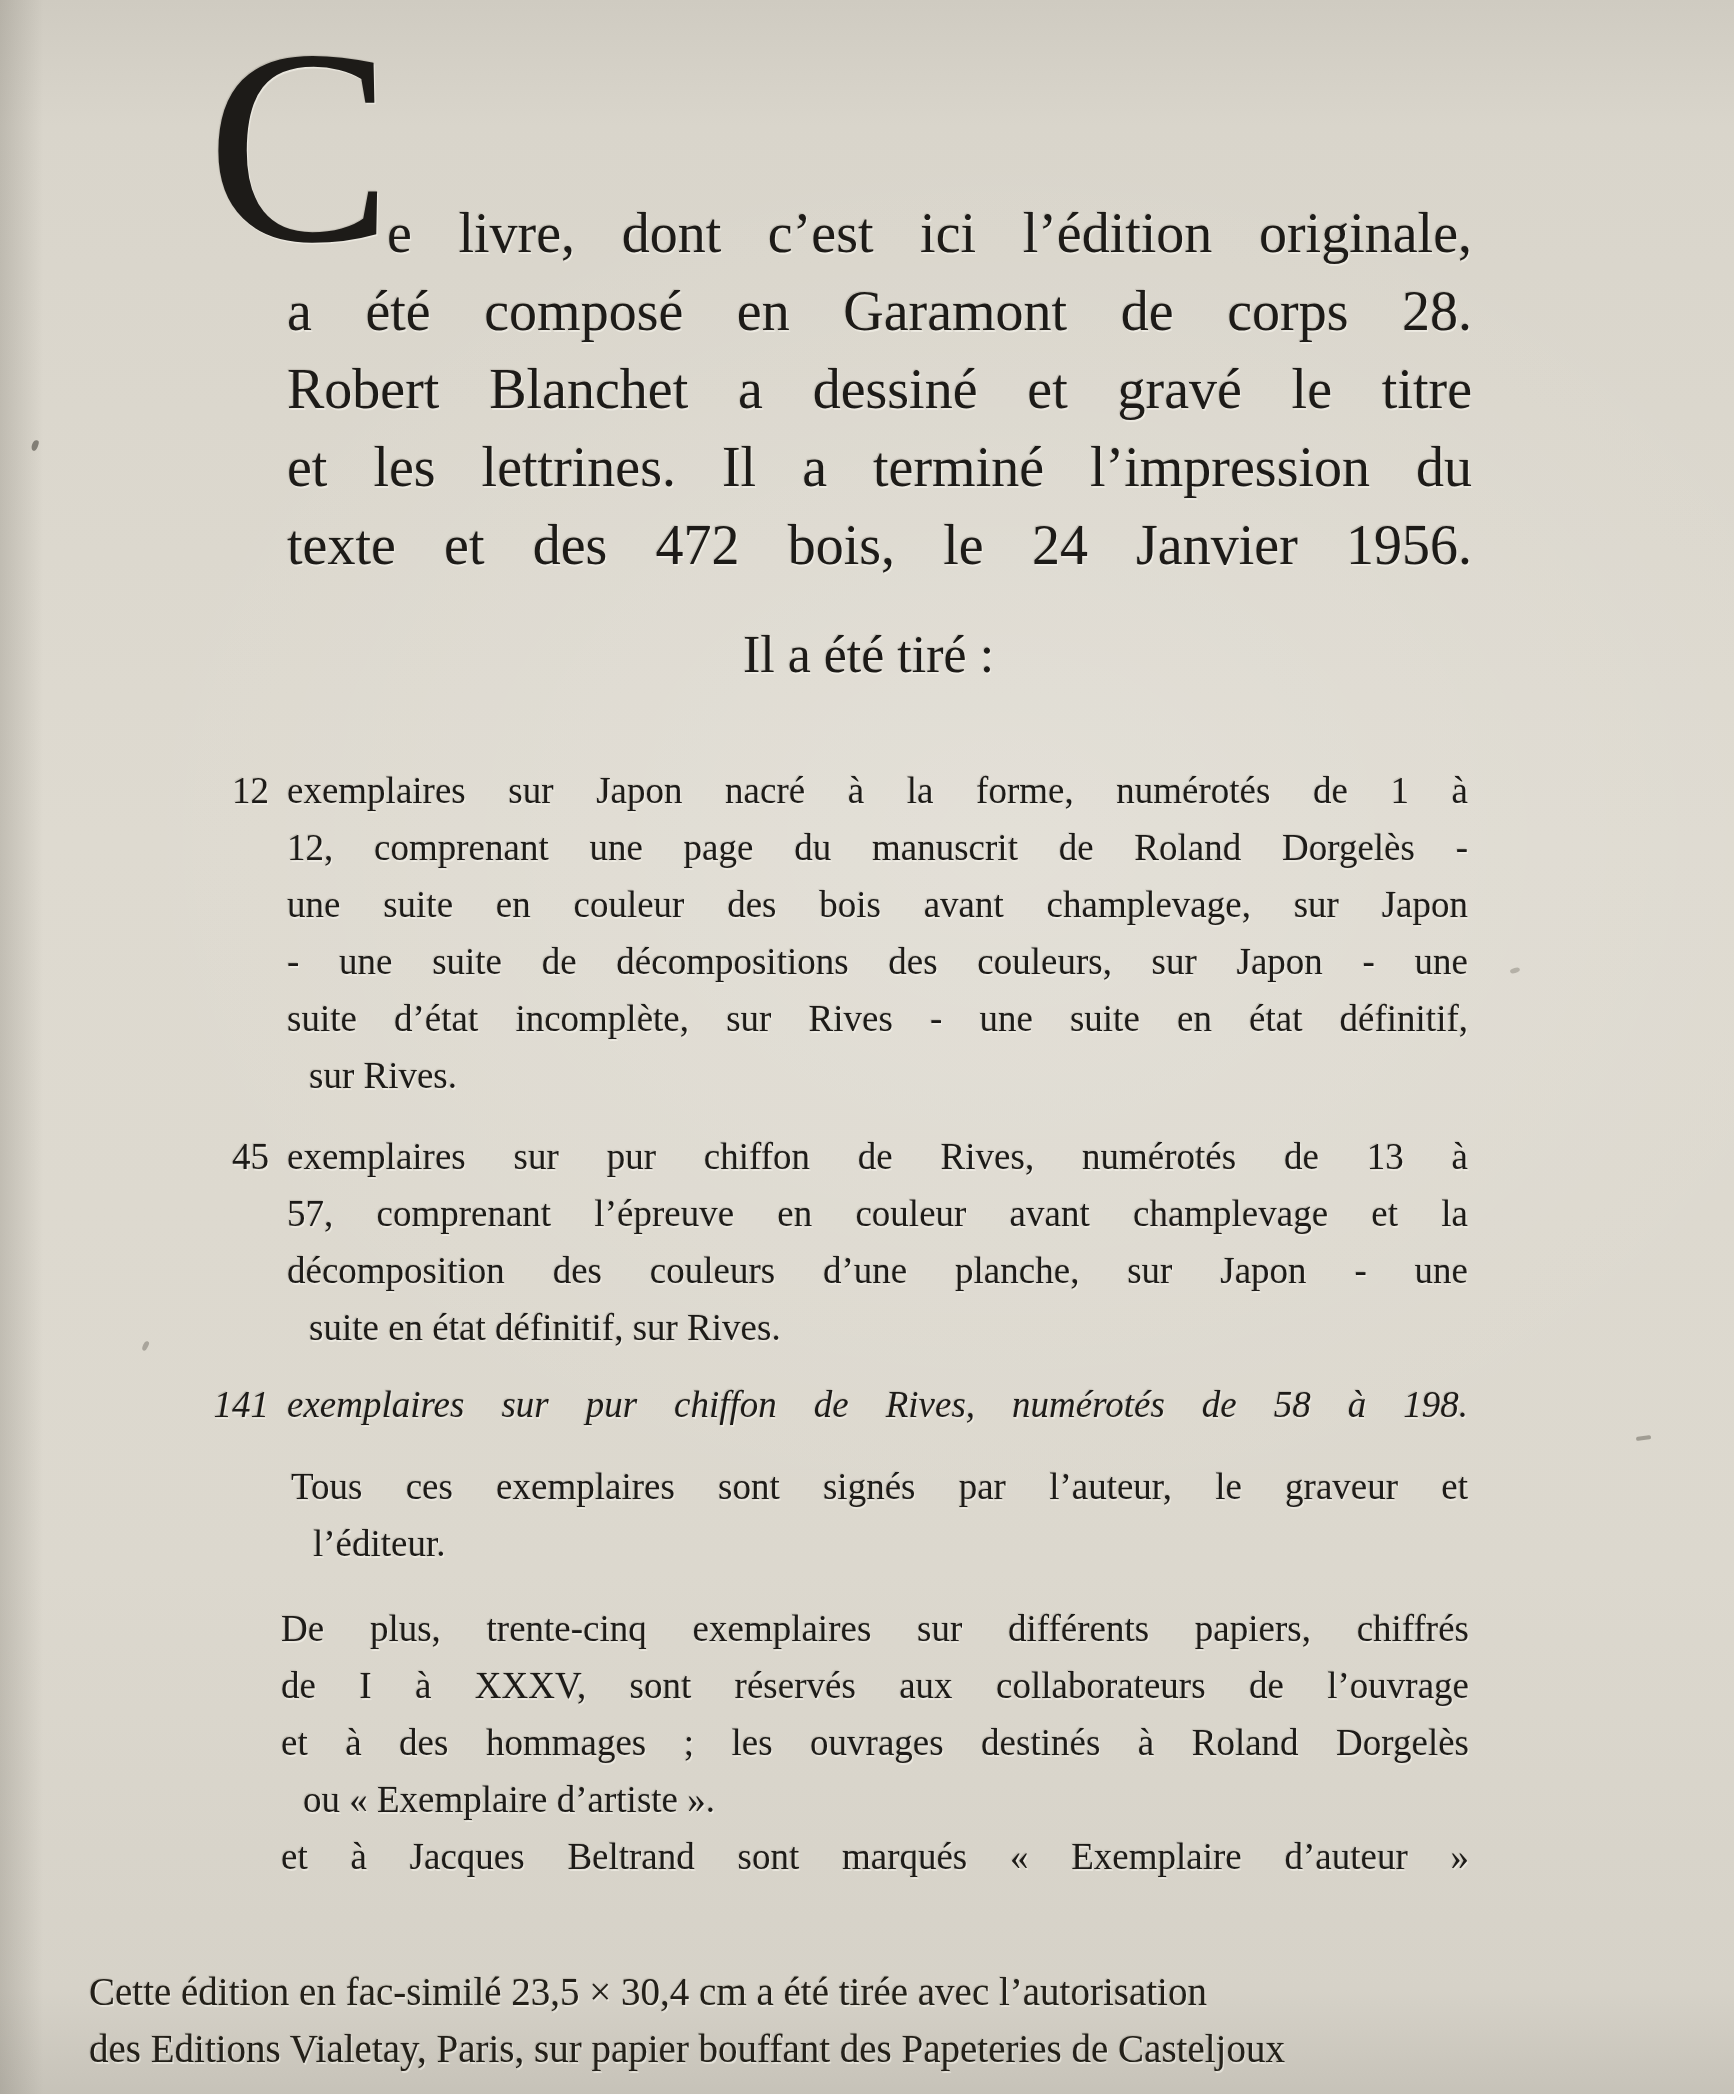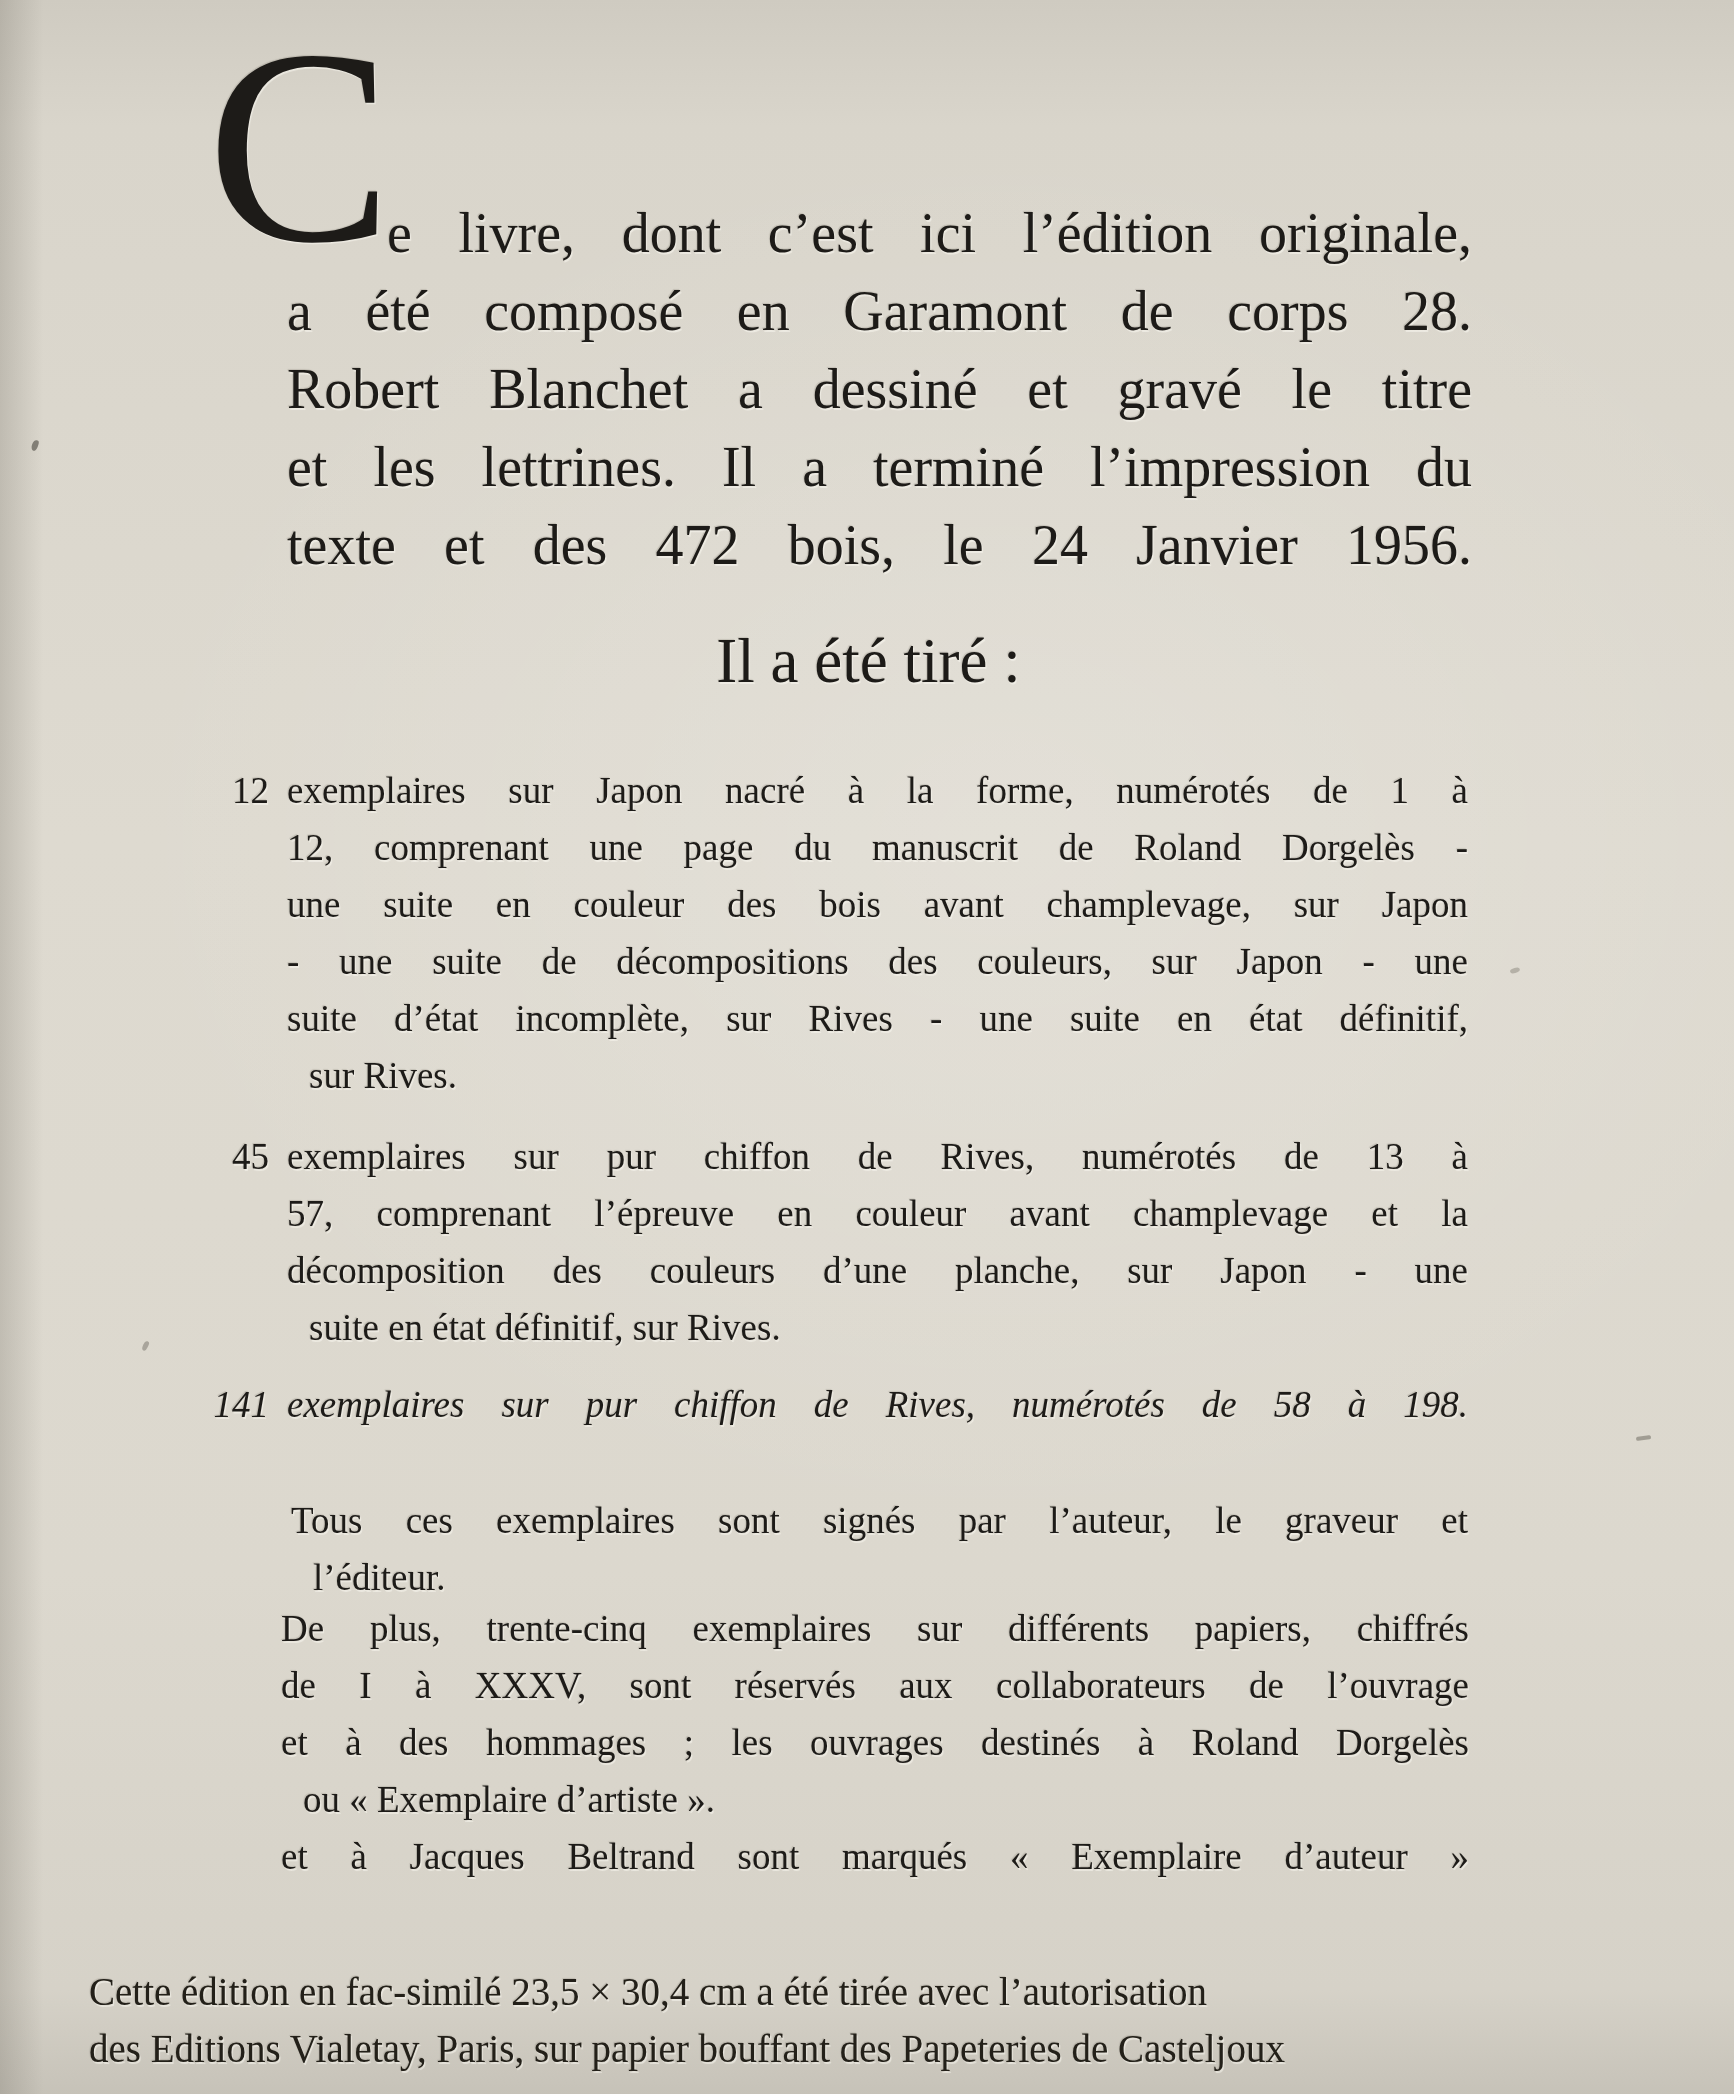--- a/index.html
+++ b/index.html
@@ -30,41 +30,41 @@
     top: 194px; left: 276px; width: 1185px;
     font-size: 56px;
     line-height: 78px;
     margin-left: 11px;
   }
   .para1 .line.indent { padding-left: 100px; }
 
   .heading {
     position: absolute;
     top: 624px; left: 276px; width: 1185px;
-    font-size: 63px;
+    font-size: 52px;
     line-height: 1.2;
     text-align: center;
   }
 
   .item {
     position: absolute;
     left: 178px; width: 1290px;
     display: grid;
     grid-template-columns: 109px 1fr;
     font-size: 37px;
     line-height: 57px;
   }
   .item .num { text-align: right; padding-right: 18px; }
   .item-1 { top: 762px; }
   .item-2 { top: 1128px; }
   .item-3 { top: 1376px; font-style: italic; }
 
   .para-signed {
     position: absolute;
-    top: 1492px; left: 291px; width: 1177px;
+    top: 1458px; left: 291px; width: 1177px;
     font-size: 37px; line-height: 57px;
   }
   .para-deplus {
     position: absolute;
     top: 1600px; left: 281px; width: 1188px;
     font-size: 37px; line-height: 57px;
   }
 
   .footer {
     position: absolute;

